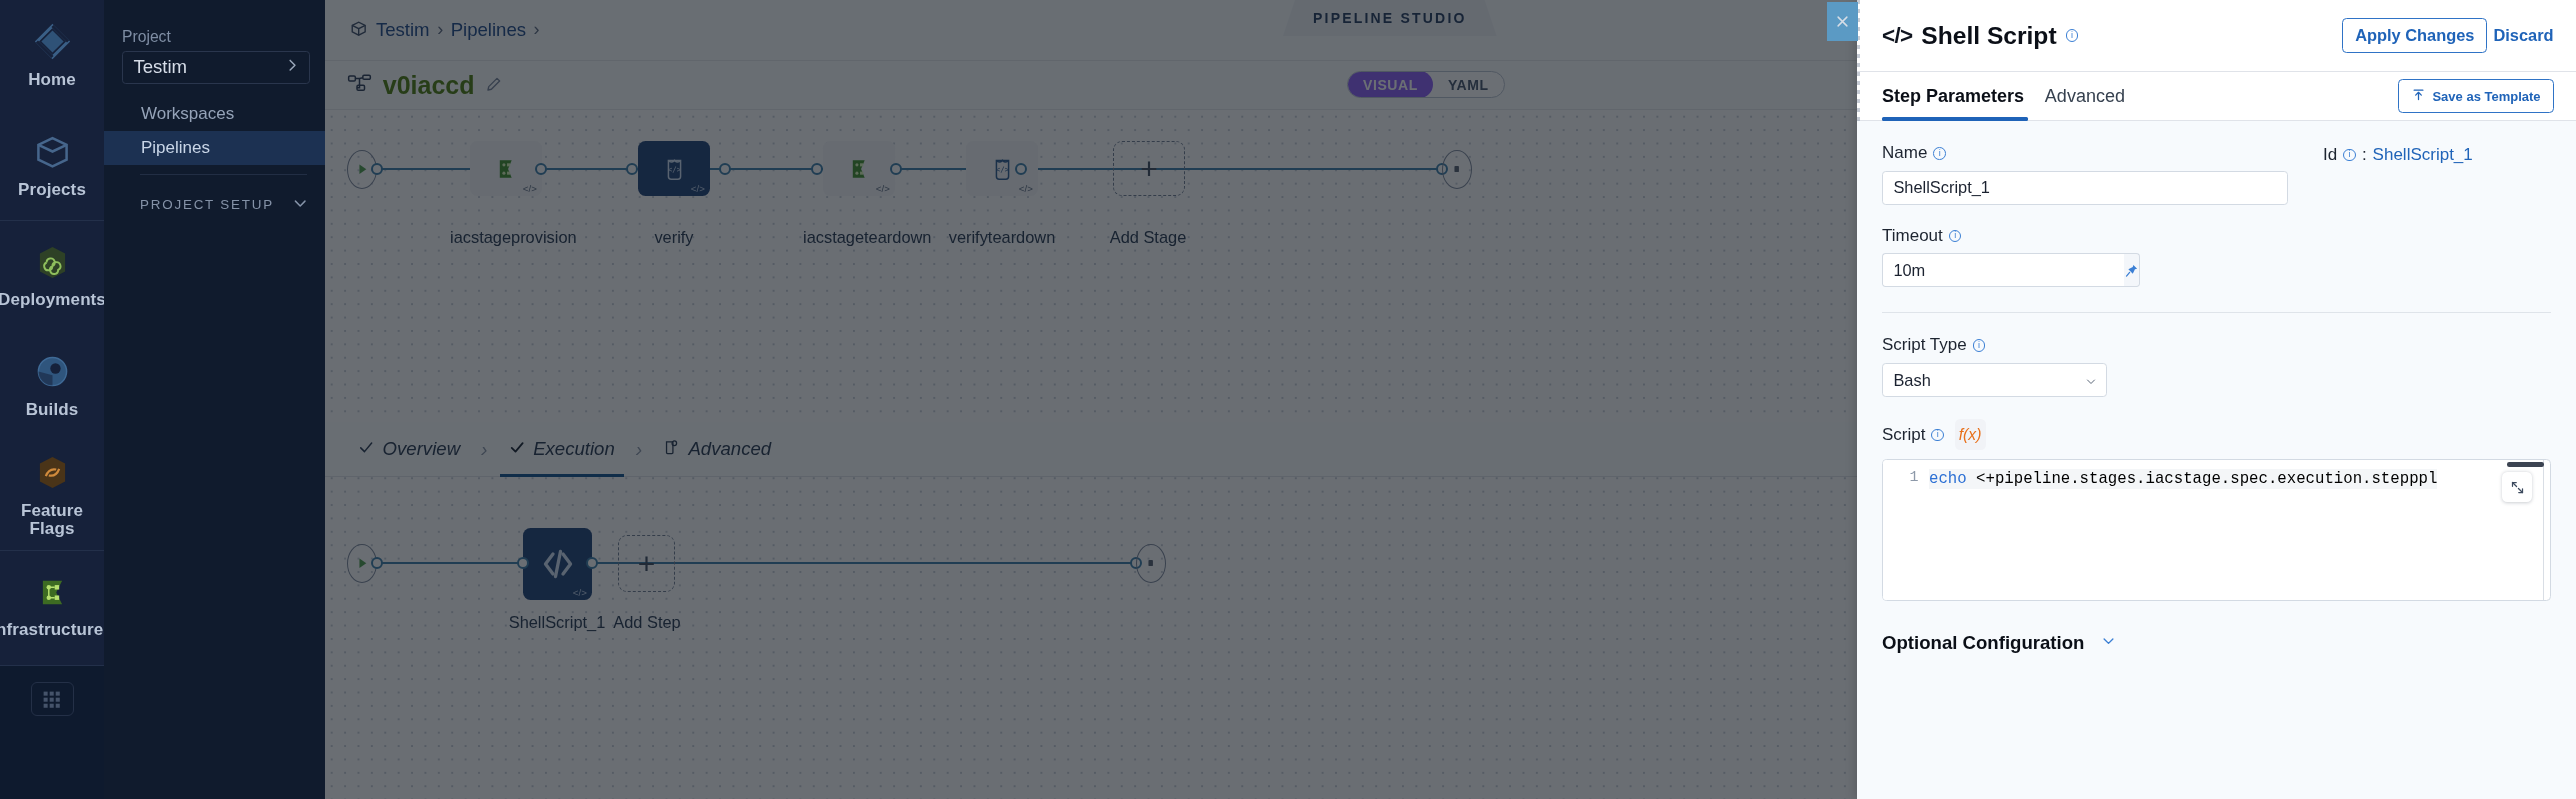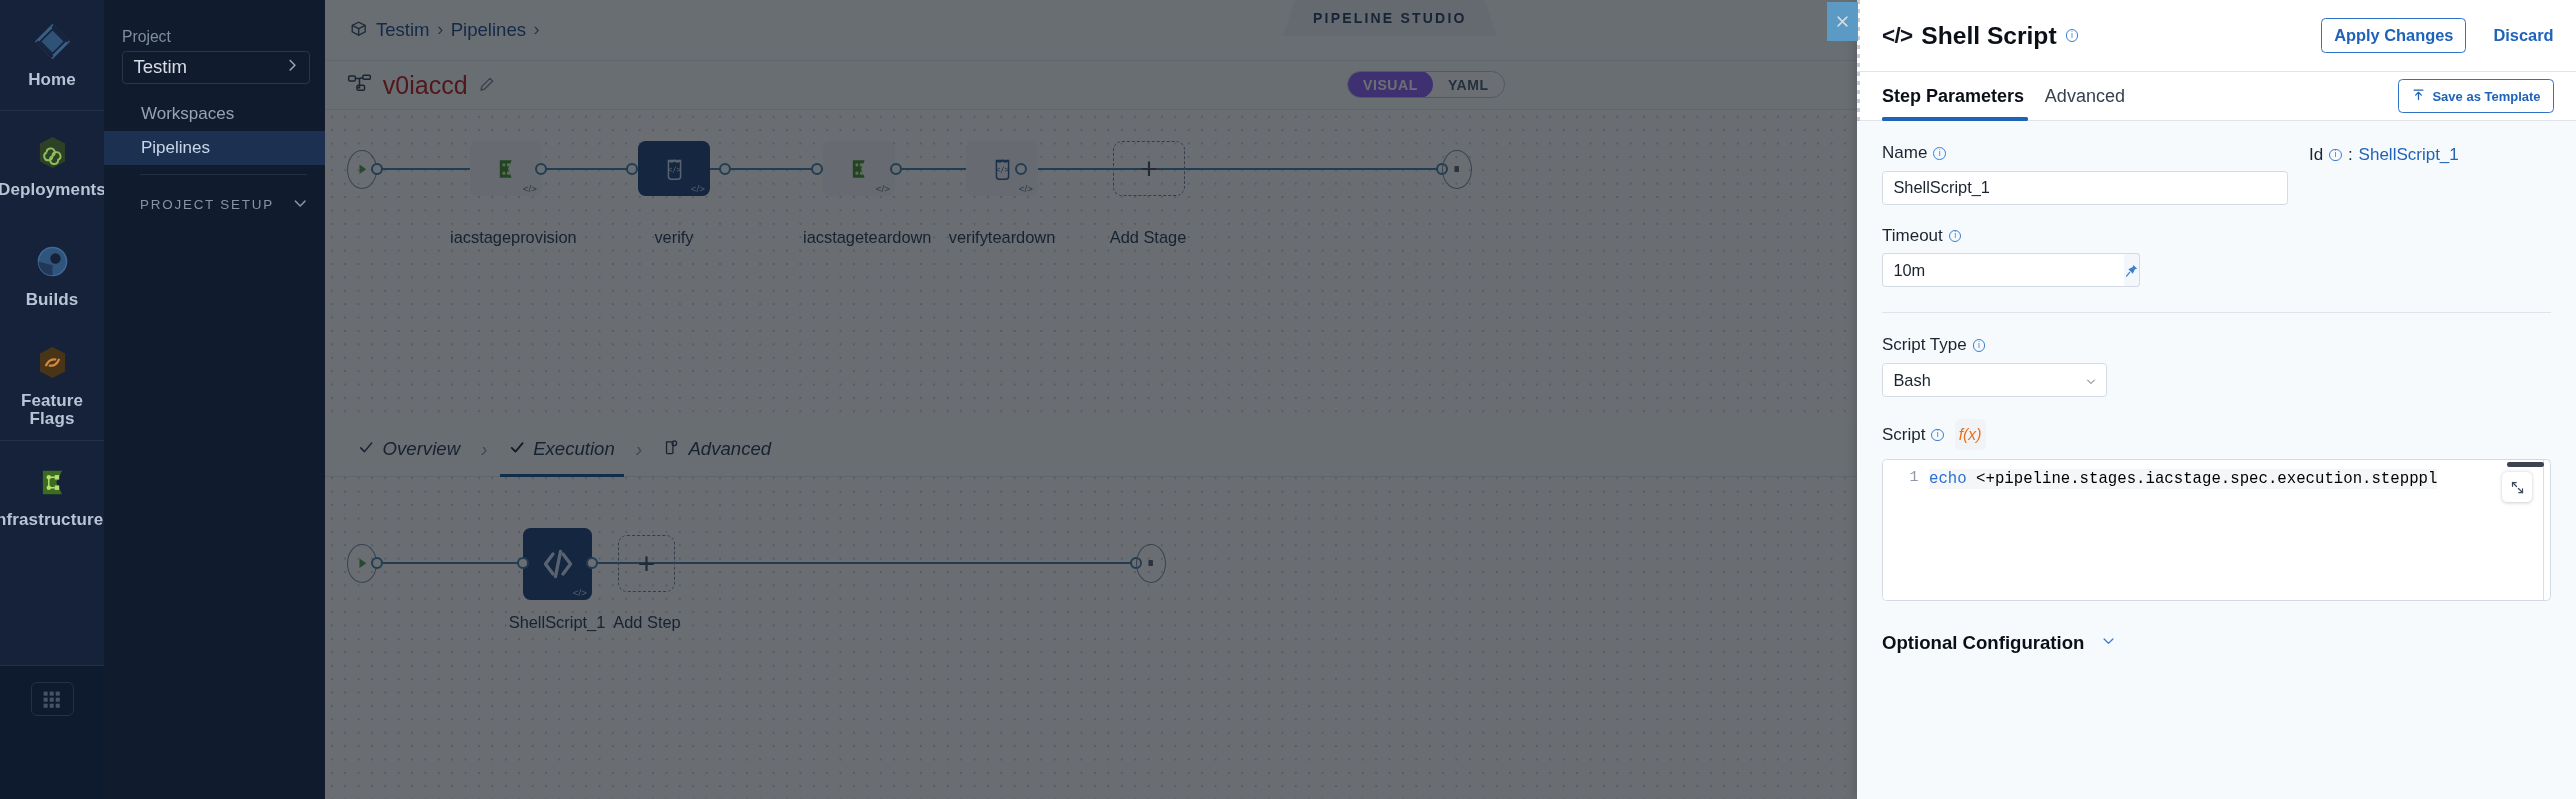--- a/index.html
+++ b/index.html
@@ -95,21 +95,21 @@
     cursor:pointer; z-index: 60;
   }
   #close-btn svg { width: 15px; height: 15px; }
 
   #subbar {
     position:absolute; left:0; top: 61px; right:0; height: 49px;
     background: #fafbfc; border-bottom: 0.7px solid #e4e7eb;
     display:flex; align-items:center;
   }
   #pipe-title { display:flex; align-items:center; gap: 10.4px; padding-left: 22.4px; }
-  #pipe-title .ptxt { font-size: 25px; font-weight: 400; color:#b91c1c; }
+  #pipe-title .ptxt { font-size: 25px; font-weight: 700; color:#4d7c0f; }
   #mode-toggle {
     position:absolute; left: 1022px; top: 10.4px;
     height: 27px; border:0.7px solid #b9c2cf; border-radius: 13.4px;
     display:flex; align-items:center; overflow:hidden; cursor:pointer; background:#fff;
   }
   #mode-toggle .seg { padding: 0 15px; height:27px; display:flex; align-items:center;
     font-size:14px; font-weight:700; letter-spacing:0.6px; color:#46566d; }
   #mode-toggle .seg.on { background:#8b5cf6; color:#fff; border-radius:13.4px; }
 
   
@@ -179,21 +179,21 @@
     display:flex; flex-direction: column;
   }
   #rp-header {
     height: 72px; border-bottom: 0.7px solid #e0e3e9;
     display:flex; align-items:center; justify-content:space-between;
     padding: 0 22.4px 0 25px;
   }
   #rp-title { display:flex; align-items:center; gap: 9px; }
   #rp-title .code-glyph { font-size: 22.4px; font-weight: 700; color:#10151f; letter-spacing:-0.7px;}
   #rp-title .ttxt { font-size: 24.6px; font-weight: 700; color:#0b0f17; }
-  #rp-actions { display:flex; align-items:center; gap: 27px; }
+  #rp-actions { display:flex; align-items:center; gap: 6px; }
   .btn-outline {
     border:0.7px solid #2f73c6; border-radius: 4.5px; color:#1f63b8;
     font-size: 16.4px; font-weight:700; padding: 6.7px 12px; background:#fff; cursor:pointer;
     font-family: "Liberation Sans", sans-serif;
   }
   .btn-link {
     color:#1f63b8; font-size: 16.4px; font-weight:700; cursor:pointer; background:none; border:none;
     font-family: "Liberation Sans", sans-serif;
   }
   #rp-tabs {
@@ -227,21 +227,21 @@
   .info-i {
     width: 12.7px; height:12.7px; border-radius:50%; border:1.2px solid #3b7fd4;
     color:#3b7fd4; font-size: 9px; display:inline-flex; align-items:center;
     justify-content:center; font-style: normal; line-height:1;
   }
   .txt-input {
     border:0.7px solid #d3dae3; border-radius: 3.7px; background:#fff; height: 34px;
     font-size: 16.4px; color:#1b2230; padding: 0 10.4px; outline:none;
     font-family:"Liberation Sans", sans-serif;
   }
-  #row-name { display:flex; align-items:flex-start; gap: 21px; }
+  #row-name { display:flex; align-items:flex-start; gap: 35px; }
   #name-col { width: 406px; }
   #id-col { padding-top: 1.5px; display:flex; align-items:center; gap: 6px; font-size: 17px; color:#1d2430;}
   #id-col .idval { color:#1f63b8; }
   #name-input { width: 406px; }
   #timeout-wrap { display:flex; align-items:stretch; width: 216px; margin-top: 3px; }
   #timeout-input { flex:1; border-right:none; border-radius: 3.7px 0 0 3.7px; }
   #pin-btn {
     width: 31px; border:0.7px solid #d3dae3; border-left:none; border-radius: 0 3.7px 3.7px 0;
     background:#f3f6fa; display:flex; align-items:center; justify-content:center; cursor:pointer;
   }
@@ -305,20 +305,29 @@
       <span class="rail-ico">
         <svg viewBox="0 0 58 58" width="43" height="43">
           <path d="M29 8 L50 29 L29 50 L8 29 Z" fill="none" stroke="#3a5f86" stroke-width="4"></path>
           <path d="M29 14 L44 29 L29 44 L14 29 Z" fill="#2f5277"></path>
           <path d="M29 8 L50 29 M8 29 L29 50" stroke="#16213a" stroke-width="4"></path>
         </svg>
       </span>
       <span class="rail-label">Home</span>
     </div>
 
+    <div class="rail-item">
+      <span class="rail-ico">
+        <svg viewBox="0 0 58 58" width="43" height="43">
+          <path d="M10 20 L29 11 L48 20 L48 40 L29 49 L10 40 Z" fill="none" stroke="#46668c" stroke-width="3.4"></path>
+          <path d="M10 20 L29 29 L48 20" fill="none" stroke="#46668c" stroke-width="3.4"></path>
+        </svg>
+      </span>
+      <span class="rail-label">Projects</span>
+    </div>
 
     <div class="rail-item sep-top">
       <span class="rail-ico">
         <svg viewBox="0 0 58 58" width="43" height="43">
           <path d="M12 17 L29 8 L46 17 L46 41 L29 50 L12 41 Z" fill="#2e4126"></path>
           <path d="M21 29 a5.5 5.5 0 1 1 7.8 5 a5.5 5.5 0 1 0 7.8 5 a5.5 5.5 0 1 0 -7.8 -5 a5.5 5.5 0 1 1 -7.8 -5" fill="none" stroke="#8fbf5d" stroke-width="2.6"></path>
         </svg>
       </span>
       <span class="rail-label">Deployments</span>
     </div>

